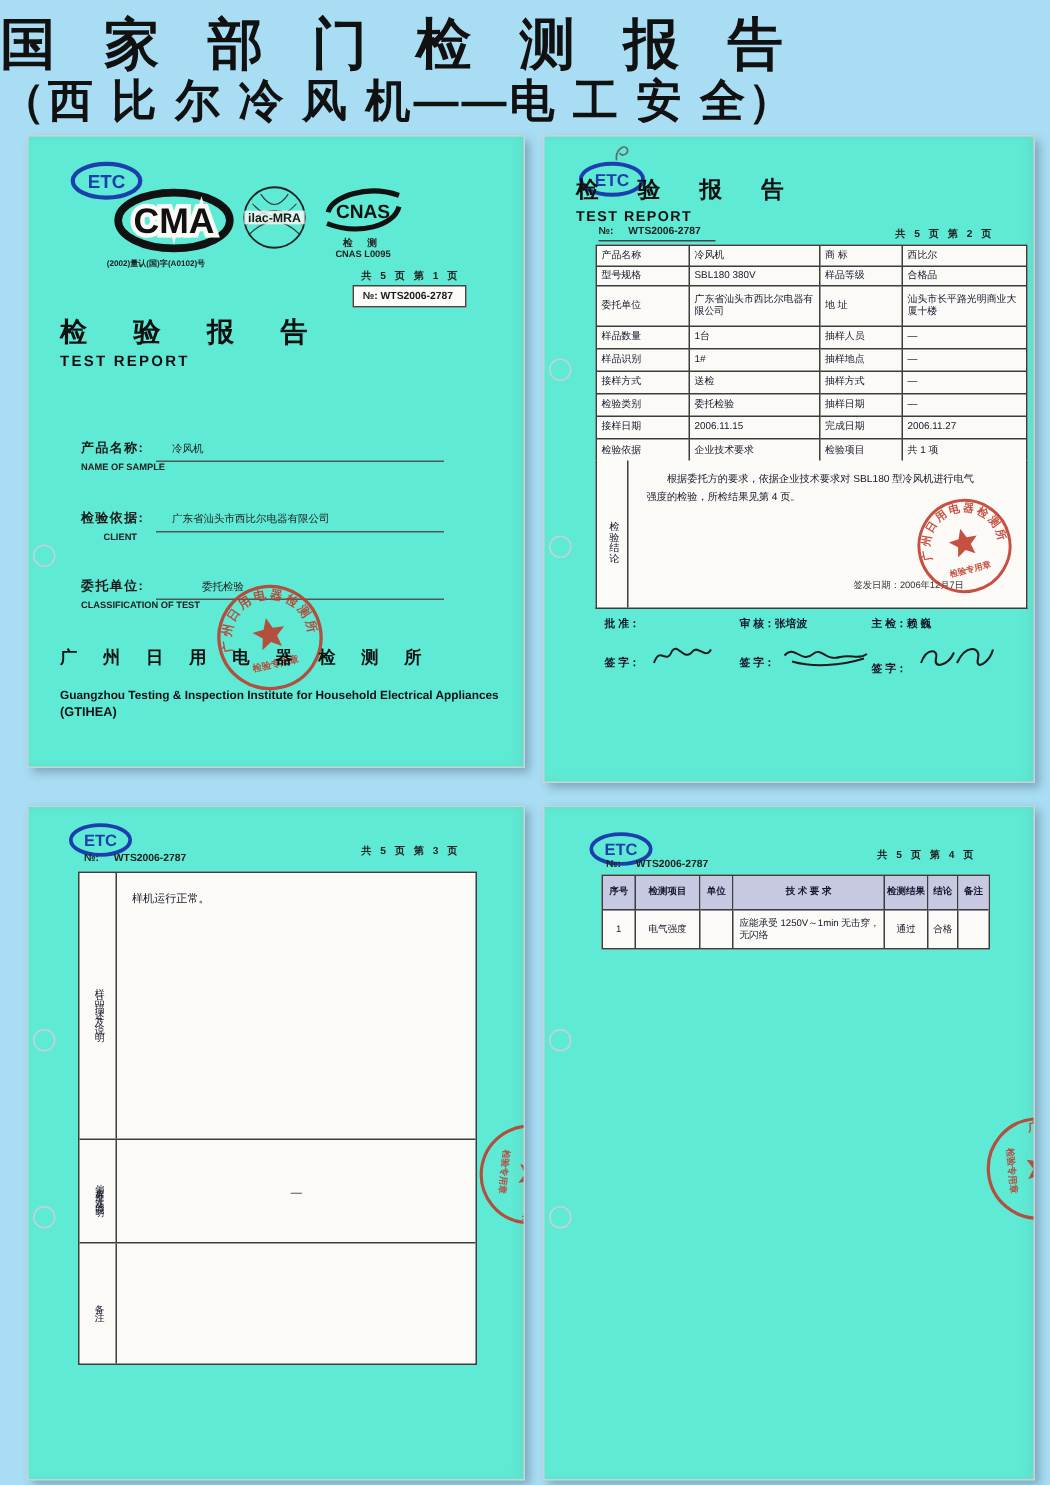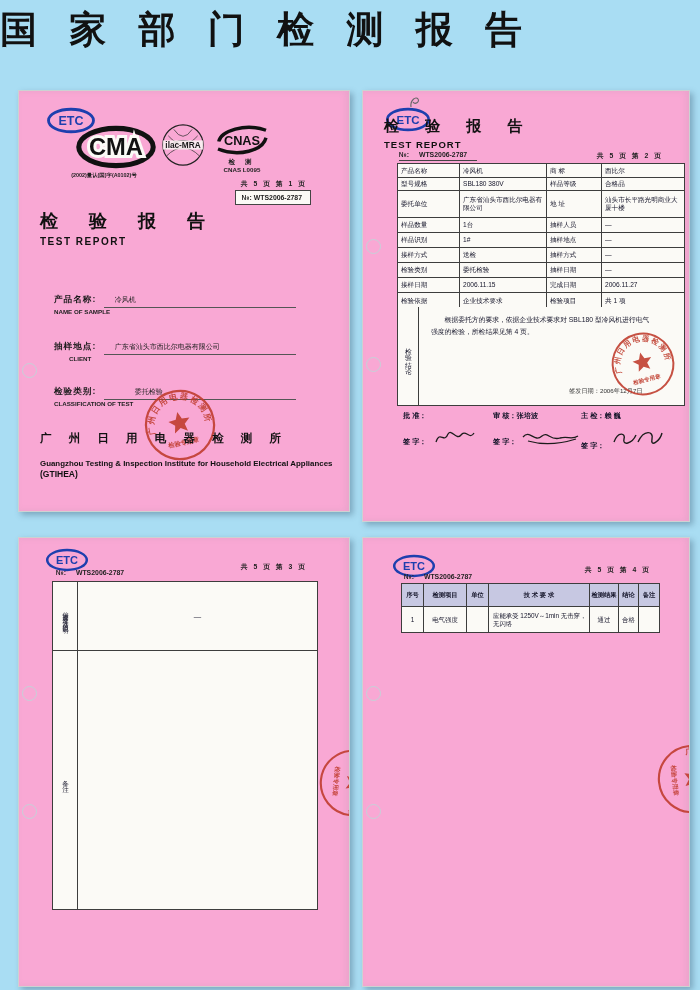--- a/index.html
+++ b/index.html
@@ -4,21 +4,21 @@
 <style>
   html,body{margin:0;padding:0;background:#7fb8d6;}
   .canvas{position:relative;width:700px;height:990px;background:#a9ddf3;overflow:hidden;
           font-family:"Liberation Sans","DejaVu Sans",sans-serif;color:#1a1a1a;}
   .abs{position:absolute;}
   .ctr{left:0;width:100%;text-align:left;}
   
   .main-title{top:5px;font-size:37px;font-weight:bold;letter-spacing:11px;color:#111;}
   .sub-title{top:47px;font-size:30px;font-weight:bold;letter-spacing:2px;color:#111;}
   
-  .page{position:absolute;background:#f9a8d4;border:1px solid #ccd2d2;overflow:hidden;
+  .page{position:absolute;background:#5eead4;border:1px solid #ccd2d2;overflow:hidden;
         box-shadow:3px 3px 6px rgba(50,80,105,.38), inset -3px 0 6px rgba(120,130,140,.12);}
   #page1{left:18px;top:90px;width:330px;height:420px;}
   #page2{left:362px;top:90px;width:326px;height:430px;}
   #page3{left:18px;top:537px;width:330px;height:448px;}
   #page4{left:362px;top:537px;width:326px;height:448px;}
   .hole{position:absolute;width:13px;height:13px;border-radius:50%;border:1.5px solid #c6d1d8;left:3px;background:transparent;}
   
   .logo-blue{color:#1d3fae;}
   .seal{color:#bf3a2b;opacity:.88;}
   .pmark{position:absolute;font-size:6.8px;font-weight:bold;letter-spacing:2px;color:#222;}
@@ -75,20 +75,21 @@
 
 <svg width="0" height="0" style="position:absolute">
   <defs>
     <path id="sealpath" d="M15,50 a35,35 0 1,1 70,0 a35,35 0 1,1 -70,0"></path>
   </defs>
 </svg>
 
 <div class="canvas">
 
   <div class="abs ctr main-title">国 家 部 门 检 测 报 告</div>
+  <div class="abs ctr sub-title">（西 比 尔 冷 风 机——电 工 安 全）</div>
 
   <div class="page" id="page1">
     <svg class="abs logo-blue" style="left:27px;top:16px" width="50" height="27" viewBox="0 0 60 32">
       <ellipse cx="30" cy="16" rx="27" ry="13.5" fill="none" stroke="currentColor" stroke-width="3.4"></ellipse>
       <text x="30" y="21.5" text-anchor="middle" font-size="15" font-weight="bold" fill="currentColor">ETC</text>
     </svg>
     <svg class="abs" style="left:53px;top:34px" width="88" height="44" viewBox="0 0 96 52">
       <ellipse cx="48" cy="26" rx="44" ry="22" fill="none" stroke="#111" stroke-width="6"></ellipse>
       <text x="48" y="36" text-anchor="middle" font-size="28" font-weight="900" fill="#111" stroke="#fbfaf6" stroke-width="7" paint-order="stroke">CMA</text>
     </svg>
@@ -119,27 +120,27 @@
     <div class="abs ctr rpt-title" style="top:118px;font-size:18px;letter-spacing:13px">检 验 报 告</div>
     <div class="abs ctr rpt-title" style="top:145px;font-size:10px;letter-spacing:1.5px">TEST REPORT</div>
 
     <div class="p1-f" style="top:197px">
       <span class="f-label">产品名称:</span>
       <span class="f-value">冷风机</span>
       <div class="f-en">NAME OF SAMPLE</div>
       <div class="f-line"></div>
     </div>
     <div class="p1-f" style="top:244px">
-      <span class="f-label">抽样地点:</span>
+      <span class="f-label">检验依据:</span>
       <span class="f-value">广东省汕头市西比尔电器有限公司</span>
       <div class="f-en" style="margin-left:15px">CLIENT</div>
       <div class="f-line"></div>
     </div>
     <div class="p1-f" style="top:289px">
-      <span class="f-label">检验类别:</span>
+      <span class="f-label">委托单位:</span>
       <span class="f-value" style="margin-left:34px">委托检验</span>
       <div class="f-en">CLASSIFICATION OF TEST</div>
       <div class="f-line"></div>
     </div>
 
     <svg class="abs seal" style="left:124px;top:297px;transform:rotate(-12deg)" width="74" height="74" viewBox="0 0 100 100">
       <circle cx="50" cy="50" r="46" fill="none" stroke="currentColor" stroke-width="3"></circle>
       <text font-size="11" font-weight="bold" fill="currentColor" letter-spacing="2.5">
         <textPath href="#sealpath" startOffset="25%" text-anchor="middle">广州日用电器检测所</textPath>
       </text>
@@ -264,20 +265,26 @@
       <ellipse cx="30" cy="16" rx="27" ry="13.5" fill="none" stroke="currentColor" stroke-width="3.4"></ellipse>
       <text x="30" y="21.5" text-anchor="middle" font-size="15" font-weight="bold" fill="currentColor">ETC</text>
     </svg>
     <div class="pmark" style="right:42px;top:24px">共 5 页 第 3 页</div>
     <div class="no-line" style="left:37px;top:31px;border-bottom:none">
       <span>№:</span>
       <span class="num">WTS2006-2787</span>
     </div>
 
     <div class="desc-table">
+      <div class="drow" style="height:177px">
+        <div class="dlab">
+            <span class="vlab">样品描述及说明</span>
+          </div>
+        <div class="dbody">样机运行正常。</div>
+      </div>
       <div class="drow" style="height:68px">
         <div class="dlab">
             <span class="vlab" style="letter-spacing:2px;font-size:6px">偏离标准方法的说明</span>
           </div>
         <div class="dbody" style="display:flex;align-items:center;justify-content:center;padding:0">—</div>
       </div>
       <div class="drow">
         <div class="dlab">
             <span class="vlab">备注</span>
           </div>

